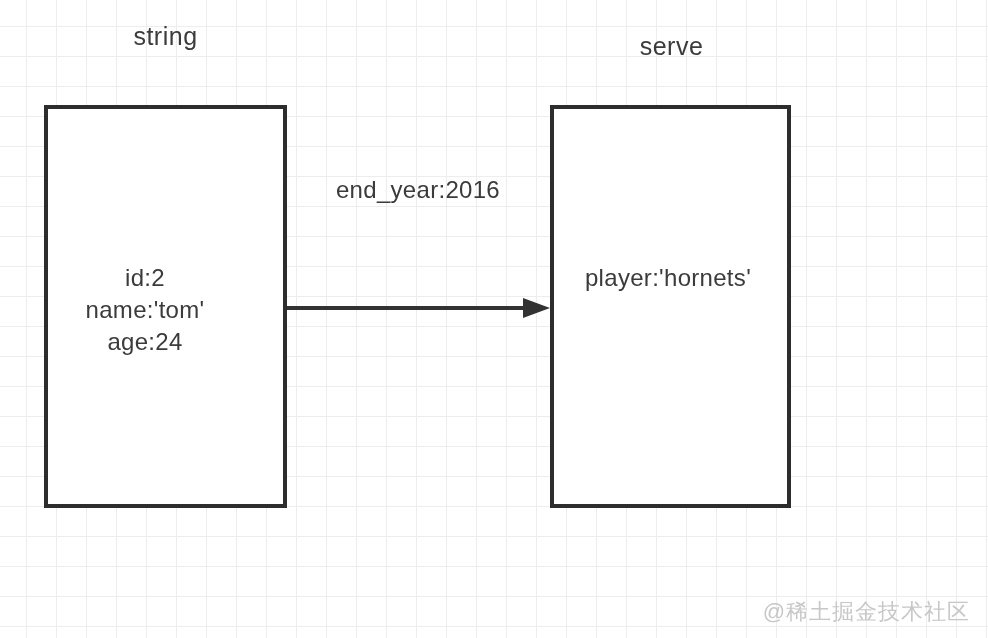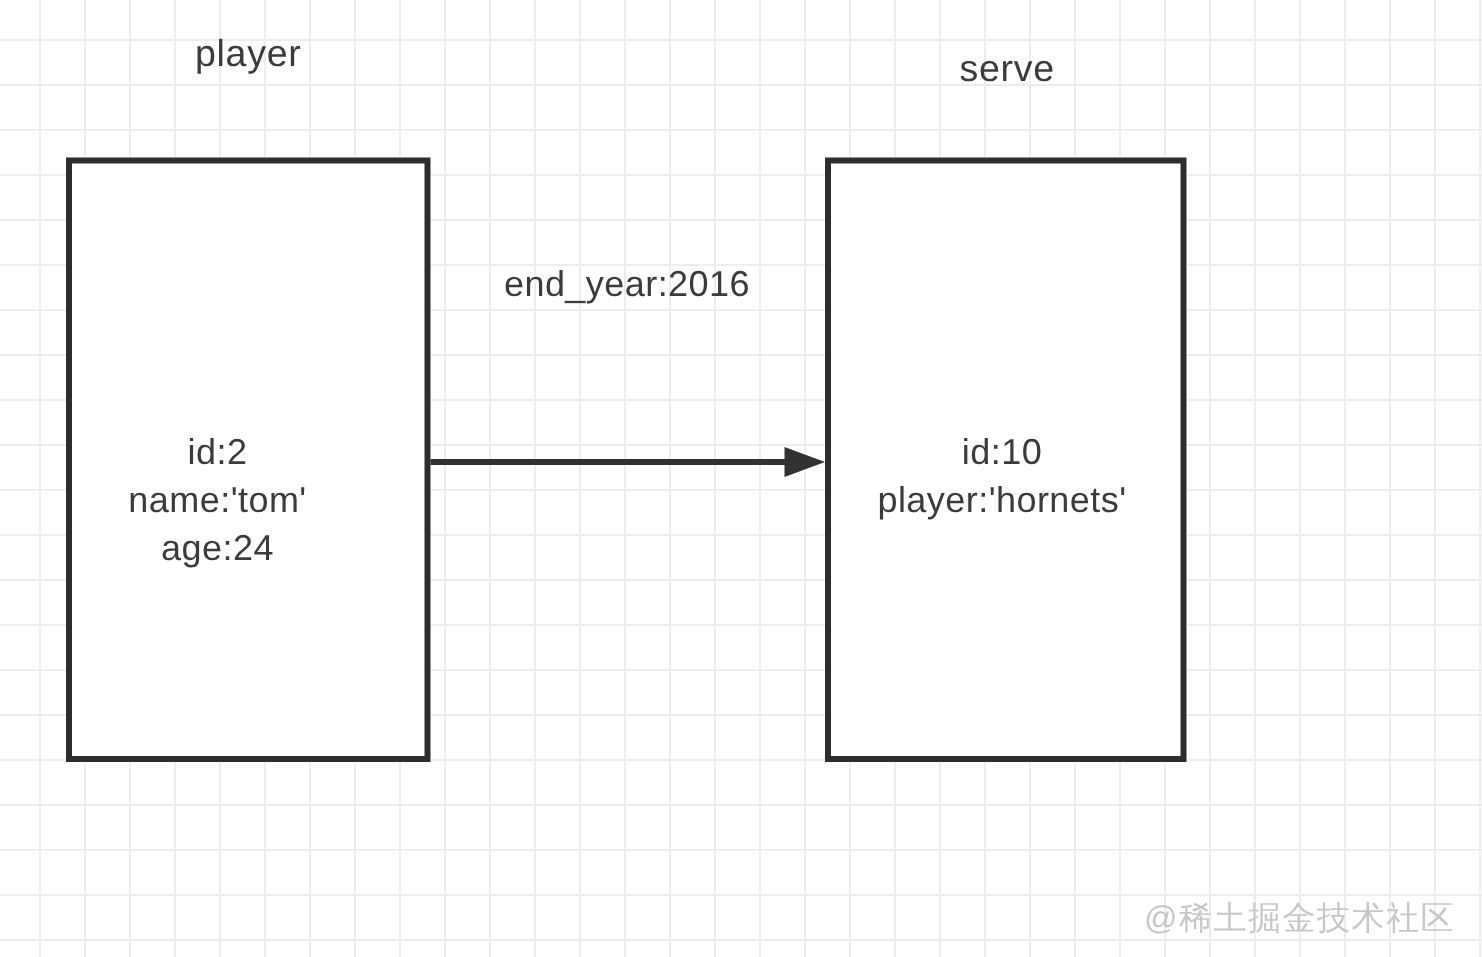--- a/index.html
+++ b/index.html
@@ -38,21 +38,20 @@
   }
   .player-node { left: 44px; width: 243px; }
   .team-node   { left: 550px; width: 241px; }
   .props {
     position: absolute;
     font-size: 24px;
     line-height: 32px;
     color: #3b3b3b;
     text-align: center;
     letter-spacing: 0.3px;
-    margin-top: 24px;
   }
   .player-props { left: 25px; top: 262px; width: 240px; }
   .team-props   { left: 548px; top: 262px; width: 240px; }
   .edge-label   { left: 288px; top: 174px; width: 260px; position: absolute;
                   font-size: 24px; line-height: 32px; color: #3b3b3b;
                   text-align: center; letter-spacing: 0.3px; }
   .edge-svg {
     position: absolute;
     left: 285px;
     top: 288px;
@@ -66,36 +65,35 @@
     font-size: 22px;
     color: #c7c7c7;
     letter-spacing: 1px;
   }
 </style>
 </head>
 <body>
 
 <div class="canvas">
 
-  <div class="node-label player-label">player</div>
+  <div class="node-label player-label">string</div>
 
   <div class="node-label team-label">serve</div>
 
   <div class="node player-node"></div>
 
   <div class="node team-node"></div>
 
   <div class="props player-props">
     <div>id:2</div>
     <div>name:'tom'</div>
     <div>age:24</div>
   </div>
 
   <div class="props team-props">
-    <div>id:10</div>
     <div>player:'hornets'</div>
   </div>
 
   <div class="edge-label">
     <div>end_year:2016</div>
   </div>
 
   <svg class="edge-svg" viewBox="0 0 266 40">
     <line x1="2" y1="20" x2="240" y2="20" stroke="#323232" stroke-width="4"></line>
     <polygon points="238,10 265,20 238,30" fill="#323232"></polygon>

